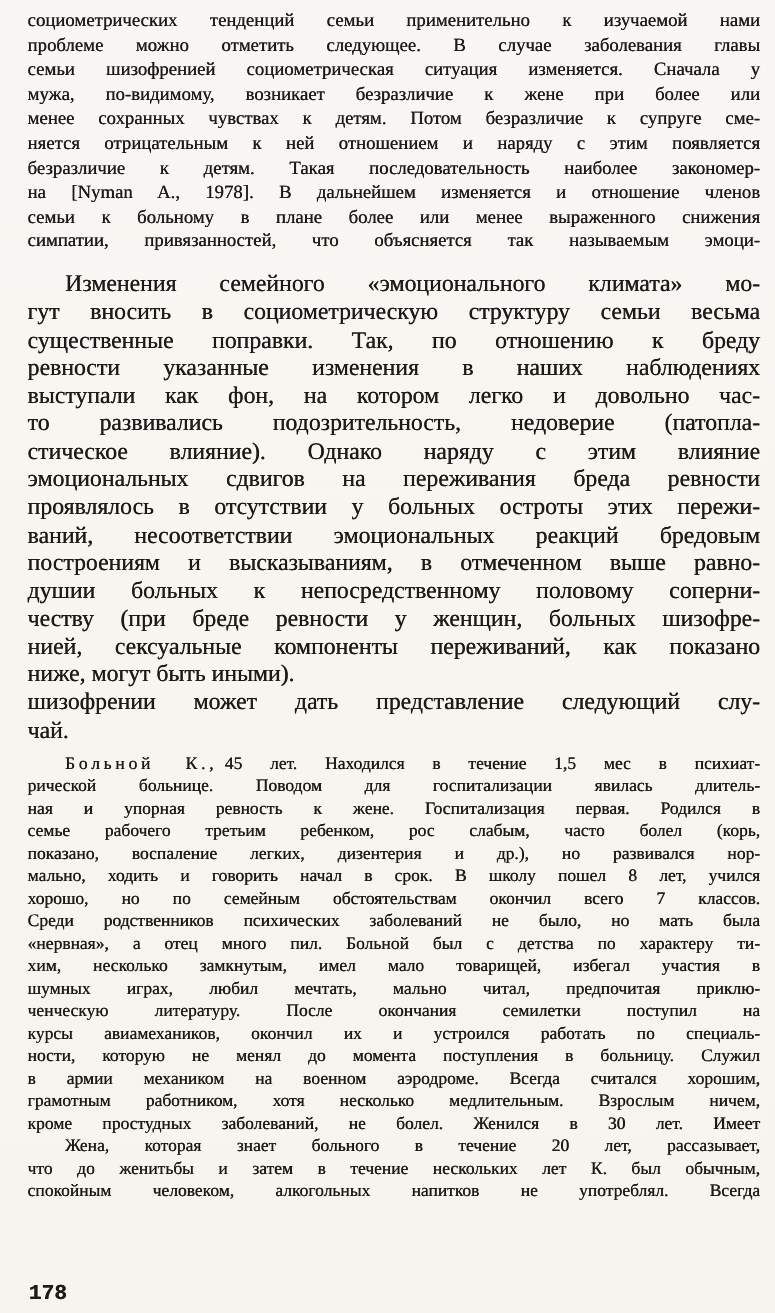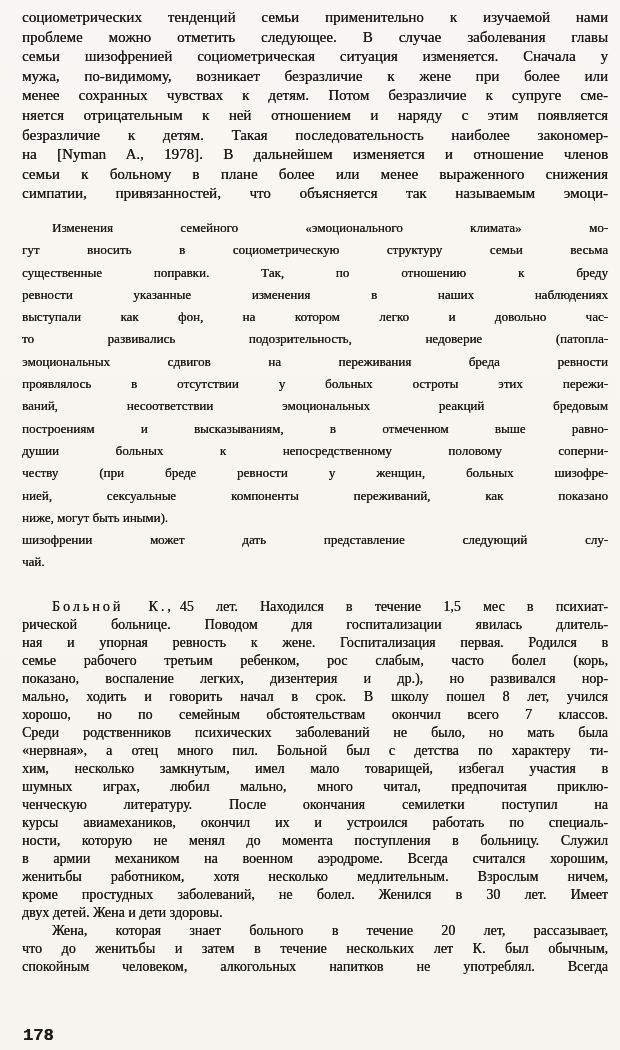--- a/index.html
+++ b/index.html
@@ -15,23 +15,23 @@
   }
   .col { position:absolute; left:22px; top:8px; width:586px; }
   .ln {
     text-align:justify;
     text-align-last:justify;
     white-space:normal;
     text-shadow:0.25px 0 0 currentColor;
   }
   .ln.left { text-align-last:left; }
   .p1 .ln { font-size:15px; line-height:19.6px; }
-  .p2 .ln, .p3 .ln { font-size:13px; line-height:22.3px; }
+  .p2 .ln, .p3 .ln { font-size:19px; line-height:22.3px; }
   .p2 { margin-top:13px; }
-  .case-block { margin-top:24px; }
+  .case-block { margin-top:7px; }
   .case-block .ln { font-size:14px; line-height:18.0px; }
   .indent { text-indent:30px; }
   .lead { letter-spacing:3px; margin-right:6px; }
   .pagenum {
     position:absolute; left:23px; top:1026px;
     font-size:17px; font-weight:bold;
     text-shadow:0.25px 0 0 currentColor;
     font-family:Liberation Mono, monospace;
   }
 </style>
@@ -54,20 +54,21 @@
       <div class="ln">симпатии, привязанностей, что объясняется так называемым эмоци-</div>
     </div>
 
     <div class="p2">
       <div class="ln indent">Изменения семейного «эмоционального климата» мо-</div>
       <div class="ln">гут вносить в социометрическую структуру семьи весьма</div>
       <div class="ln">существенные поправки. Так, по отношению к бреду</div>
       <div class="ln">ревности указанные изменения в наших наблюдениях</div>
       <div class="ln">выступали как фон, на котором легко и довольно час-</div>
       <div class="ln">то развивались подозрительность, недоверие (патопла-</div>
+      <div class="ln">стическое влияние). Однако наряду с этим влияние</div>
       <div class="ln">эмоциональных сдвигов на переживания бреда ревности</div>
       <div class="ln">проявлялось в отсутствии у больных остроты этих пережи-</div>
       <div class="ln">ваний, несоответствии эмоциональных реакций бредовым</div>
       <div class="ln">построениям и высказываниям, в отмеченном выше равно-</div>
       <div class="ln">душии больных к непосредственному половому соперни-</div>
       <div class="ln">честву (при бреде ревности у женщин, больных шизофре-</div>
       <div class="ln">нией, сексуальные компоненты переживаний, как показано</div>
       <div class="ln left">ниже, могут быть иными).</div>
     </div>
 
@@ -83,28 +84,27 @@
         </div>
         <div class="ln">рической больнице. Поводом для госпитализации явилась длитель-</div>
         <div class="ln">ная и упорная ревность к жене. Госпитализация первая. Родился в</div>
         <div class="ln">семье рабочего третьим ребенком, рос слабым, часто болел (корь,</div>
         <div class="ln">показано, воспаление легких, дизентерия и др.), но развивался нор-</div>
         <div class="ln">мально, ходить и говорить начал в срок. В школу пошел 8 лет, учился</div>
         <div class="ln">хорошо, но по семейным обстоятельствам окончил всего 7 классов.</div>
         <div class="ln">Среди родственников психических заболеваний не было, но мать была</div>
         <div class="ln">«нервная», а отец много пил. Больной был с детства по характеру ти-</div>
         <div class="ln">хим, несколько замкнутым, имел мало товарищей, избегал участия в</div>
-        <div class="ln">шумных играх, любил мально, много читал, предпочитая приклю-</div>
+        <div class="ln">шумных играх, любил мечтать, мально читал, предпочитая приклю-</div>
         <div class="ln">ченческую литературу. После окончания семилетки поступил на</div>
         <div class="ln">курсы авиамехаников, окончил их и устроился работать по специаль-</div>
         <div class="ln">ности, которую не менял до момента поступления в больницу. Служил</div>
         <div class="ln">в армии механиком на военном аэродроме. Всегда считался хорошим,</div>
-        <div class="ln">женитьбы работником, хотя несколько медлительным. Взрослым ничем,</div>
+        <div class="ln">грамотным работником, хотя несколько медлительным. Взрослым ничем,</div>
         <div class="ln">кроме простудных заболеваний, не болел. Женился в 30 лет. Имеет</div>
-        <div class="ln left">двух детей. Жена и дети здоровы.</div>
       </div>
       <div>
         <div class="ln indent">Жена, которая знает больного в течение 20 лет, рассазывает,</div>
         <div class="ln">что до женитьбы и затем в течение нескольких лет К. был обычным,</div>
         <div class="ln">спокойным человеком, алкогольных напитков не употреблял. Всегда</div>
       </div>
     </div>
 
   </div>
 

